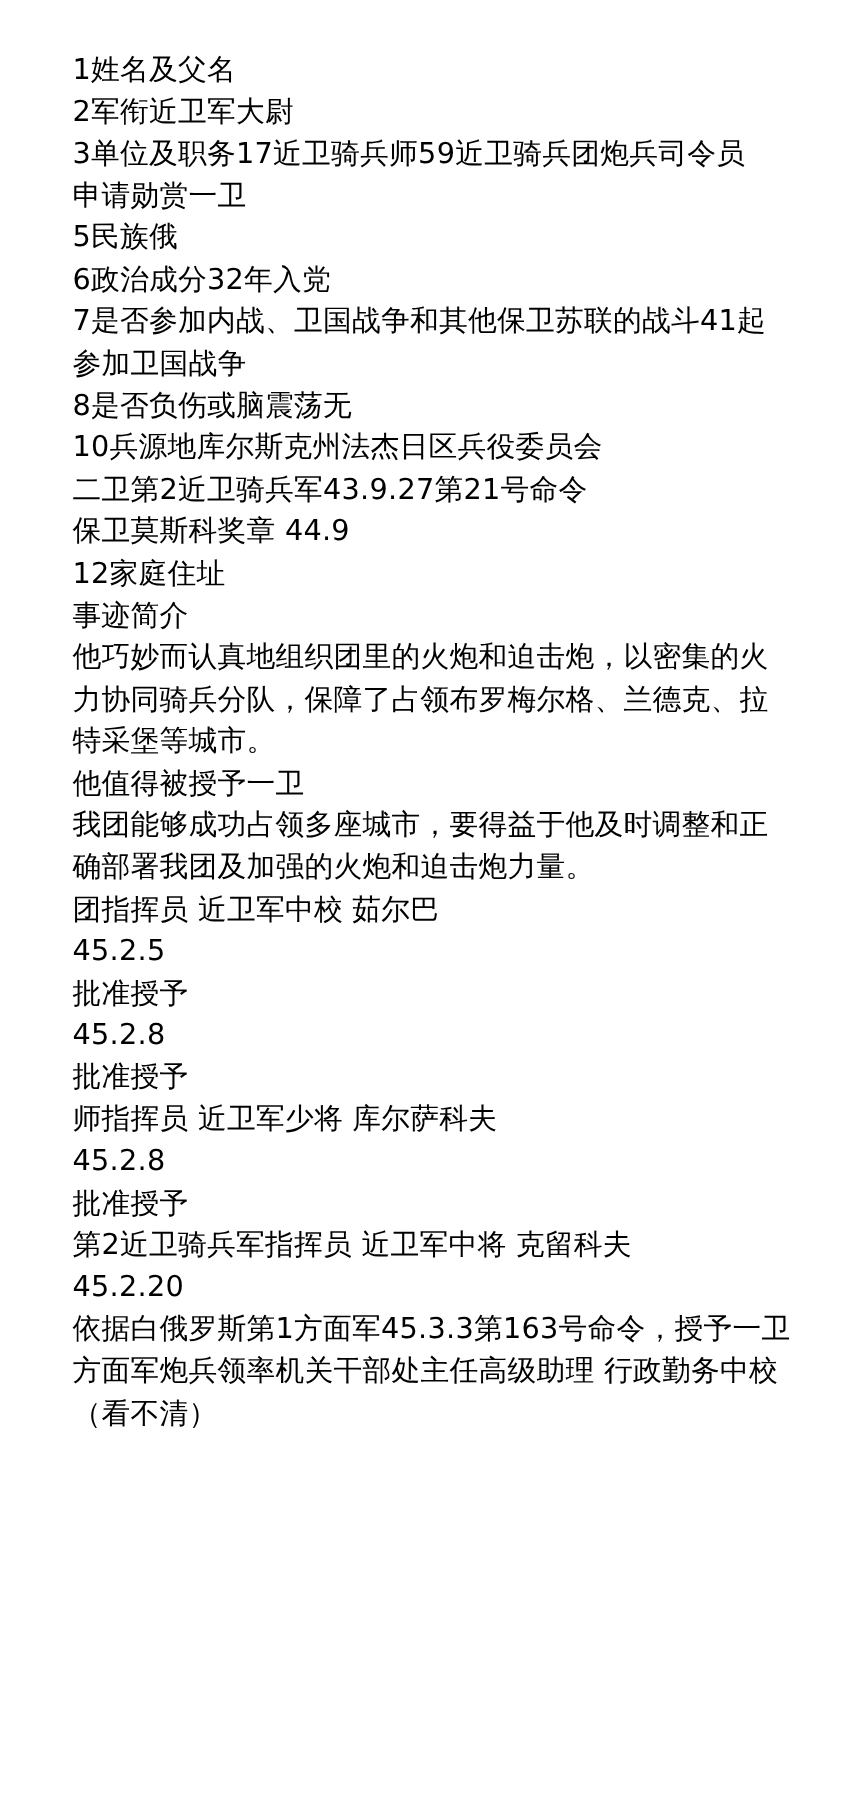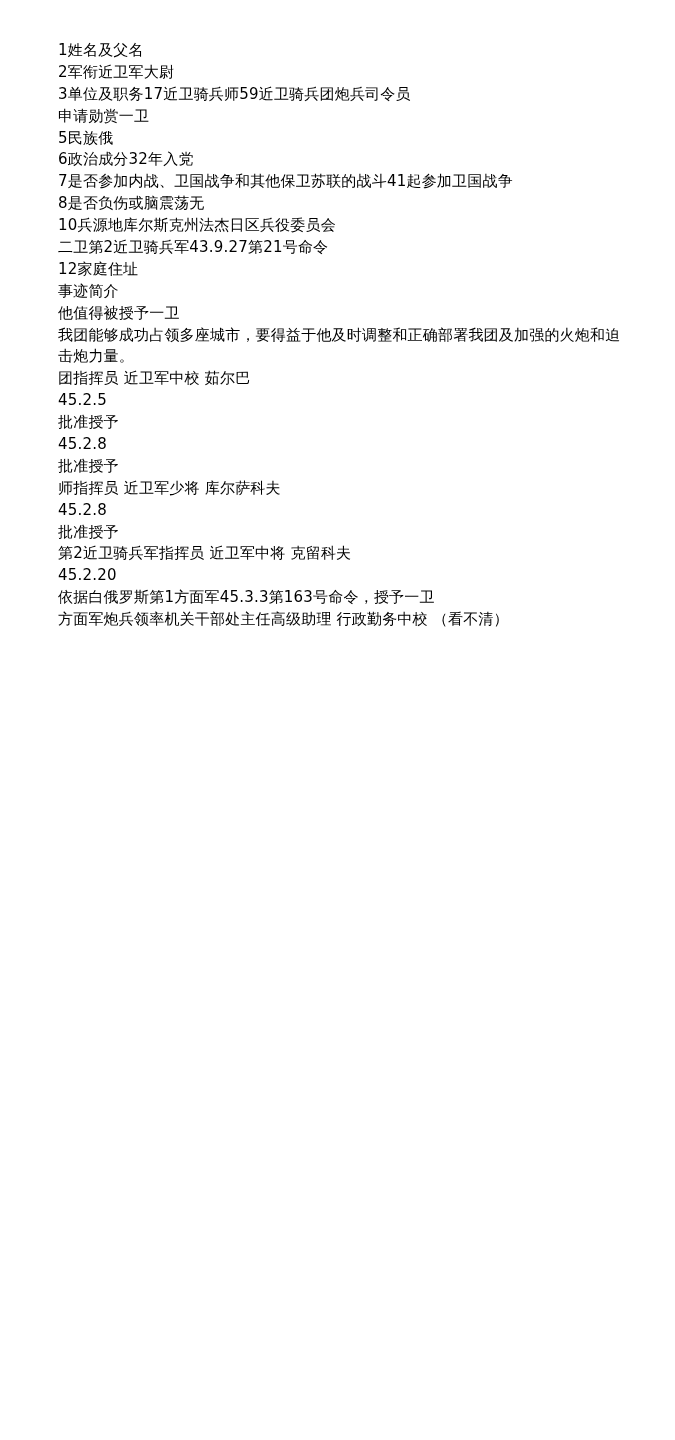--- a/index.html
+++ b/index.html
@@ -15,21 +15,21 @@
     overflow: hidden;
   }
   .page {
     box-sizing: border-box;
     width: 675px;
     height: 1440px;
     padding: 40px 42px 20px 58px;
     background: #ffffff;
   }
   .doc-body {
-    font-size: 15px;
+    font-size: 23px;
     line-height: 1.46;
     letter-spacing: 0.2px;
     font-weight: 500;
     text-align: left;
   }
   .line {
     display: block;
     white-space: pre-wrap;
     word-break: break-word;
   }
@@ -42,22 +42,24 @@
     <span class="line">1姓名及父名</span>
     <span class="line">2军衔近卫军大尉</span>
     <span class="line">3单位及职务17近卫骑兵师59近卫骑兵团炮兵司令员</span>
     <span class="line">申请勋赏一卫</span>
     <span class="line">5民族俄</span>
     <span class="line">6政治成分32年入党</span>
     <span class="line">7是否参加内战、卫国战争和其他保卫苏联的战斗41起参加卫国战争</span>
     <span class="line">8是否负伤或脑震荡无</span>
     <span class="line">10兵源地库尔斯克州法杰日区兵役委员会</span>
     <span class="line">二卫第2近卫骑兵军43.9.27第21号命令</span>
+    <span class="line">保卫莫斯科奖章 44.9</span>
     <span class="line">12家庭住址</span>
     <span class="line">事迹简介</span>
+    <span class="line">他巧妙而认真地组织团里的火炮和迫击炮，以密集的火力协同骑兵分队，保障了占领布罗梅尔格、兰德克、拉特采堡等城市。</span>
     <span class="line">他值得被授予一卫</span>
     <span class="line">我团能够成功占领多座城市，要得益于他及时调整和正确部署我团及加强的火炮和迫击炮力量。</span>
     <span class="line">团指挥员 近卫军中校 茹尔巴</span>
     <span class="line">45.2.5</span>
     <span class="line">批准授予</span>
     <span class="line">45.2.8</span>
     <span class="line">批准授予</span>
     <span class="line">师指挥员 近卫军少将 库尔萨科夫</span>
     <span class="line">45.2.8</span>
     <span class="line">批准授予</span>

